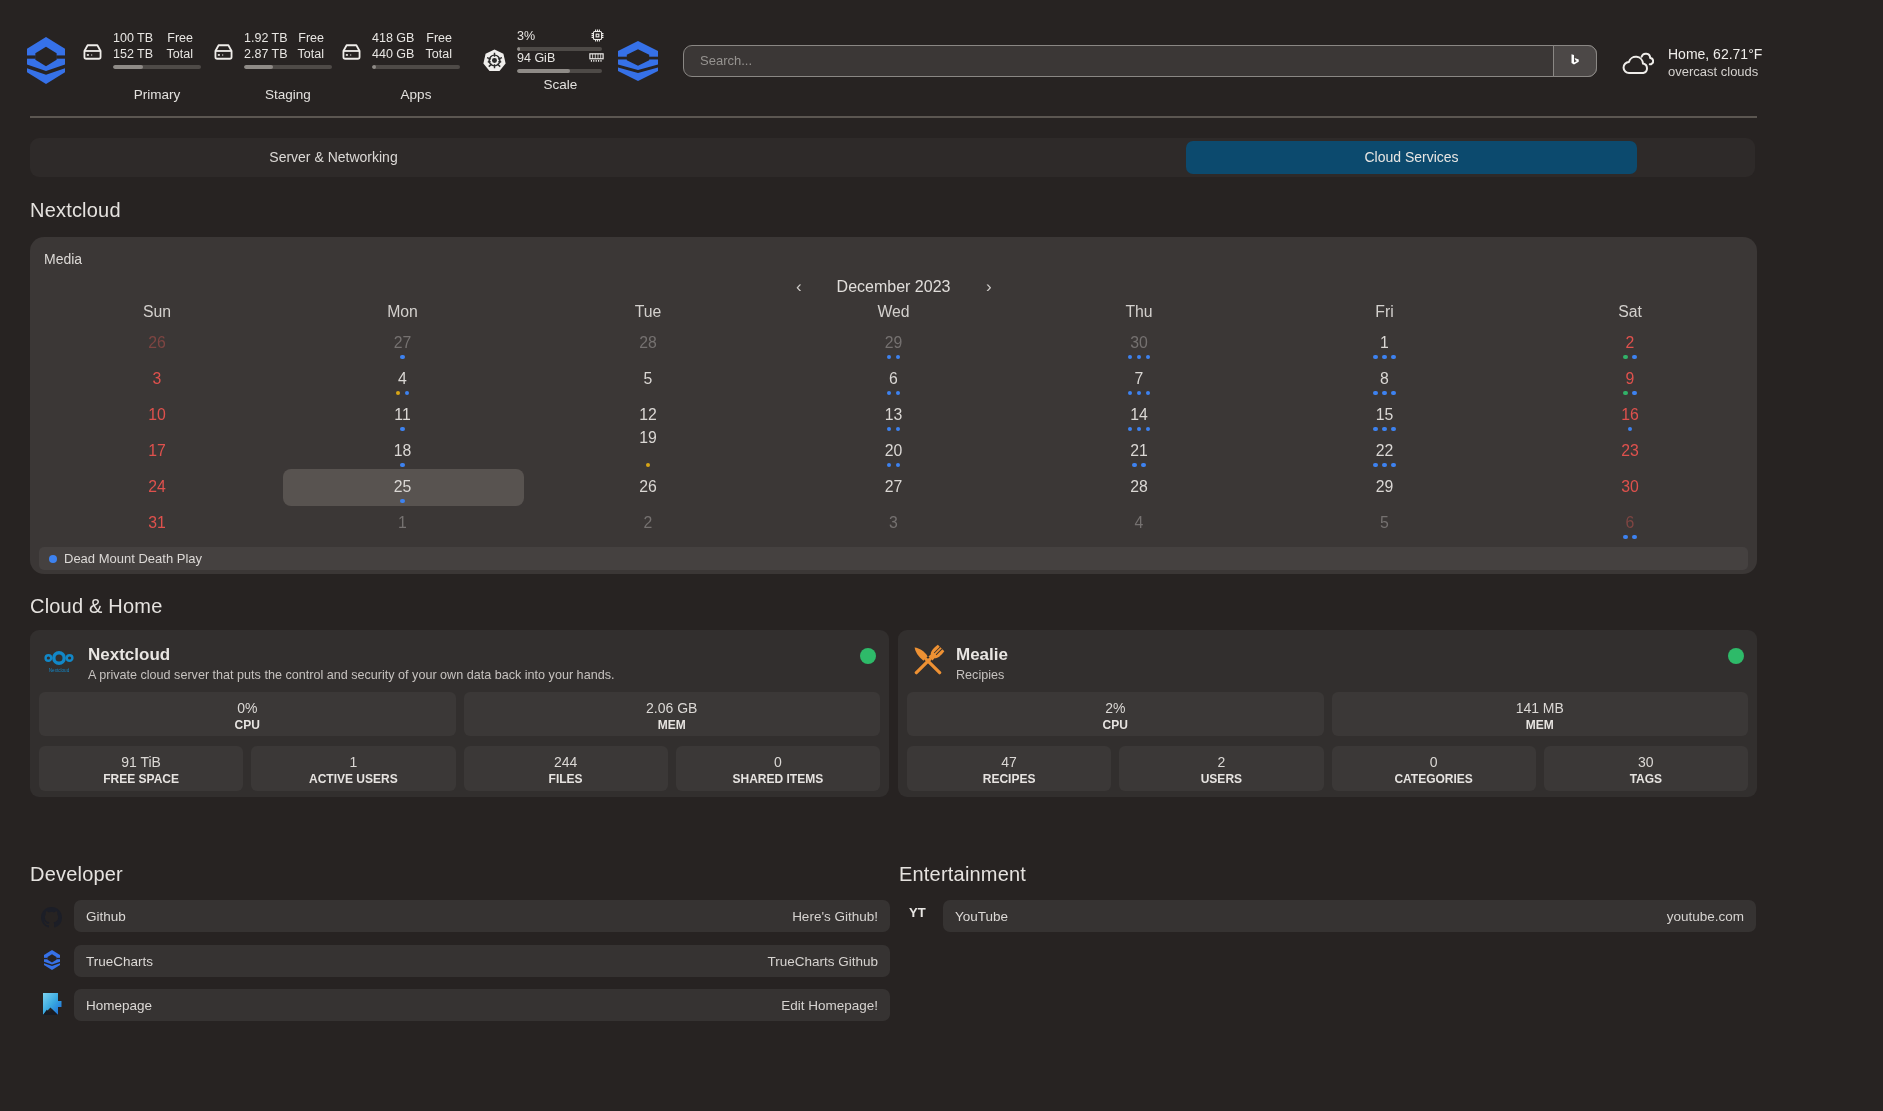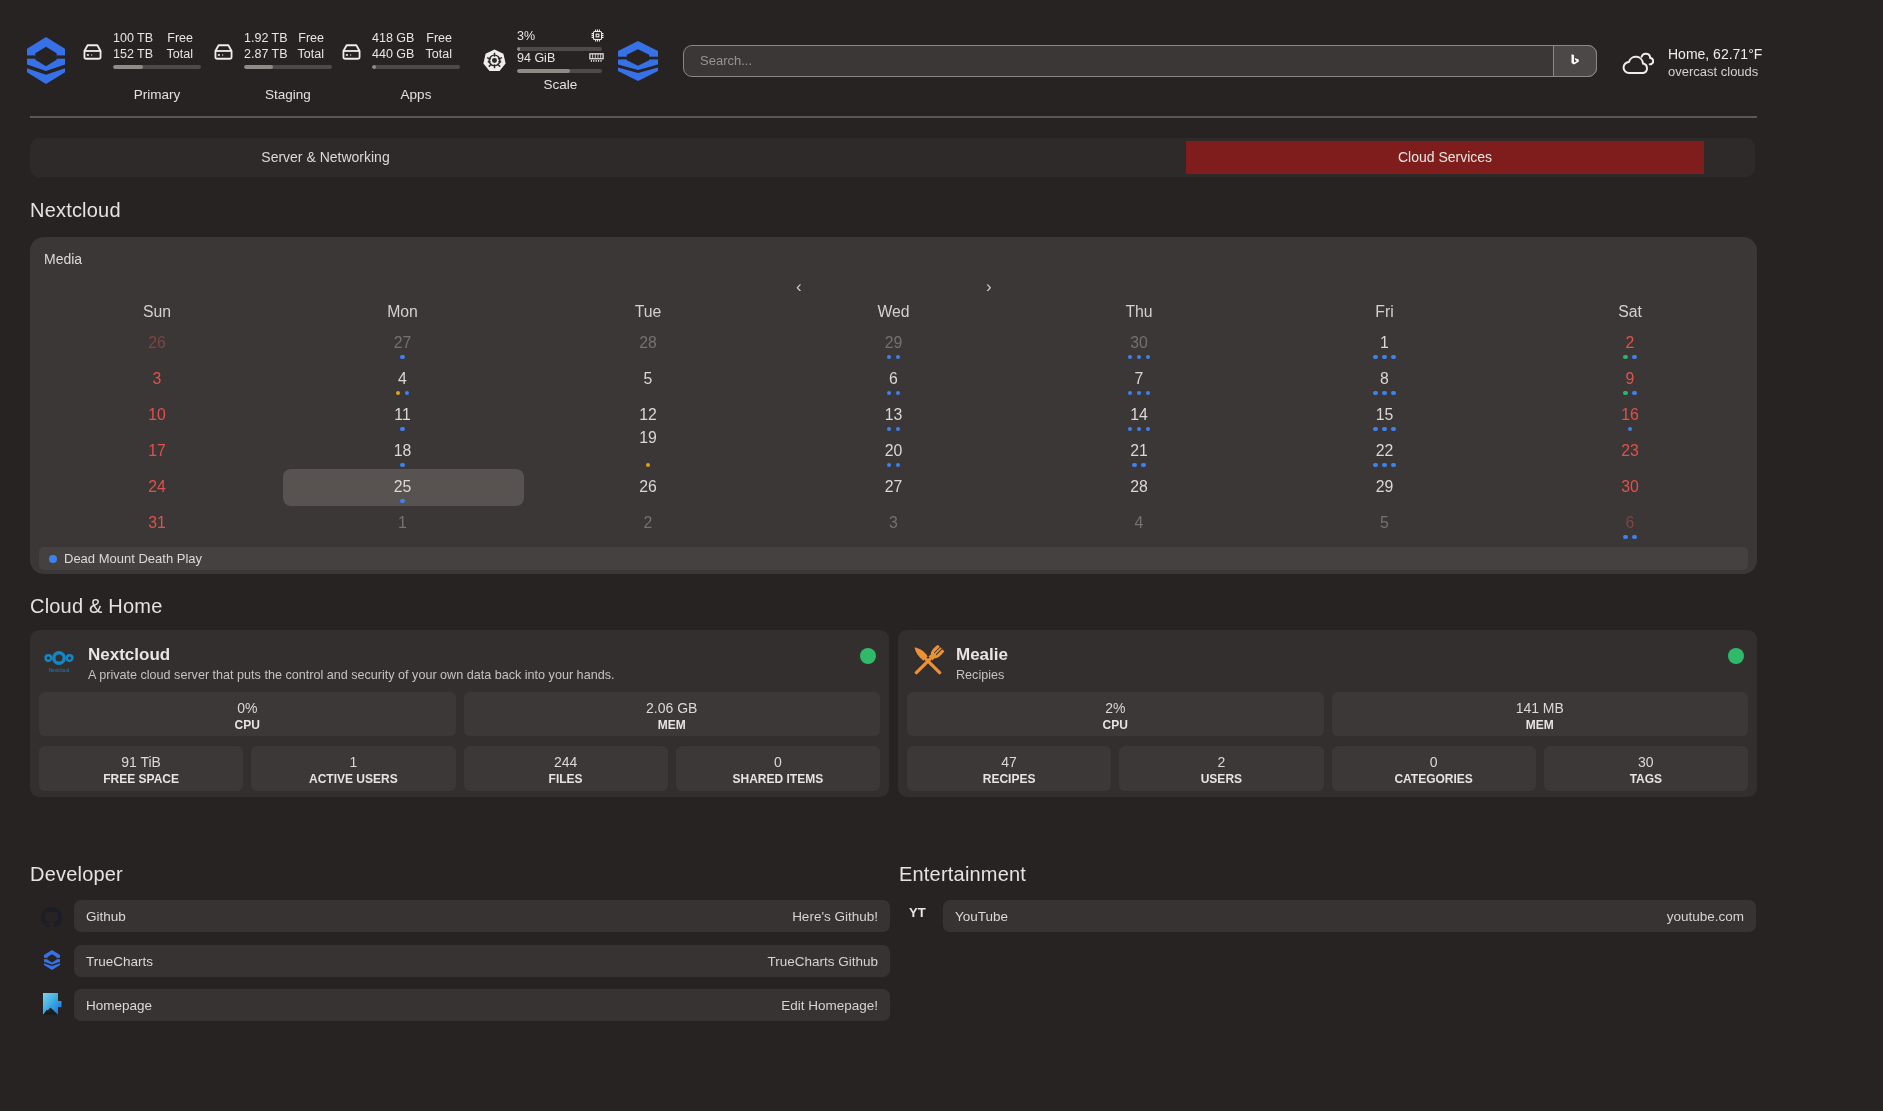--- a/index.html
+++ b/index.html
@@ -8,21 +8,21 @@
 .rbar{margin-top:3px;height:4px;border-radius:2px;background:#4e4a47;overflow:hidden}
 .rbar div{height:100%;background:#8f8b87;border-radius:2px}
 .rlabel{margin-top:18px;text-align:center;font-size:13.5px;color:#e3e1de}
 .search{left:683px;top:45px;width:914px;height:32px;background:#3b3736;border:1px solid #8a8784;border-radius:9px;color:#969390;font-size:13px;line-height:30px;padding-left:16px}
 .sbtn{left:1553px;top:45px;width:44px;height:32px;background:#4c4847;border:1px solid #8a8784;border-radius:0 9px 9px 0}
 .wline1{font-size:14px;color:#efedea}
 .wline2{font-size:13px;color:#d4d1ce}
 .hr{left:30px;top:116px;width:1727px;height:2px;background:#5b5651}
 .tabs{left:30px;top:138px;width:1725px;height:39px;background:#2e2a29;border-radius:9px}
 .tab{position:absolute;top:0;height:39px;width:575px;text-align:center;line-height:39px;font-size:14px;color:#dcd9d6}
-.tabactive{position:absolute;left:1156px;top:3px;width:518px;height:33px;background:#7f1d1d;border-radius:0;text-align:center;line-height:33px;font-size:14px;color:#e8e6e3}
+.tabactive{position:absolute;left:1156px;top:3px;width:451px;height:33px;background:#0c4a6e;border-radius:7px;text-align:center;line-height:33px;font-size:14px;color:#e8e6e3}
 h2{font-size:20px;font-weight:400;color:#e5e2df;letter-spacing:0.2px}
 .calcard{left:30px;top:237px;width:1727px;height:337px;background:#3b3736;border-radius:14px}
 .medialbl{left:14px;top:14px;font-size:14px;color:#dcd9d6}
 .monthnav{position:absolute;left:0;top:41px;width:100%;text-align:center;font-size:16px;color:#e0ddda}
 .navarr{position:absolute;top:40px;font-size:17px;color:#d0cdca}
 .cd{position:absolute;width:122px;text-align:center;font-size:15.8px;line-height:20px}
 .ch{color:#d3d0cd}
 .wd{color:#dad7d4}
 .we{color:#df514d}
 .pg{color:#757170}
@@ -153,26 +153,27 @@
 <path d="M7.2 1.8 L11.2 3.2 V15.3 L15.9 12.6 L13.6 11.5 L12.1 7.9 L18.8 10.25 V13.8 L11.2 18.2 L7.2 16 Z"></path>
 </svg>
 <svg class="a" style="left:1620px;top:48px" width="34" height="28" viewBox="0 0 34 28" fill="none" stroke="#efedea" stroke-width="2" stroke-linejoin="round" stroke-linecap="round">
 <path d="M21.6 8.8 a4.4 4.4 0 0 1 8.6 1.2 a3.1 3.1 0 0 1 1.5 5.7 c-.5.5-1.2.7-1.9.5"></path>
 <path d="M9.2 25 a5.5 5.5 0 0 1 -.3-11 a7.2 7.2 0 0 1 14.1 1.6 a4.8 4.8 0 0 1 .3 9.4 Z"></path>
 </svg>
 <div class="a wline1" style="left:1668px;top:46px">Home, 62.71°F</div>
 <div class="a wline2" style="left:1668px;top:64px">overcast clouds</div>
 <div class="a hr"></div>
 <div class="a tabs">
- <div class="tab" style="left:8px">Server &amp; Networking</div>
+ <div class="tab" style="left:16px">Server &amp; Networking</div>
  <div class="tabactive">Cloud Services</div>
 </div>
 <h2 class="a" style="left:30px;top:199px">Nextcloud</h2>
 <div class="a calcard">
  <div class="a medialbl">Media</div>
+ <div class="monthnav">December 2023</div>
  <div class="navarr" style="left:766px">‹</div>
  <div class="navarr" style="left:956px">›</div>
 <div class="a" style="left:252.5px;top:231.5px;width:241px;height:37px;background:#585350;border-radius:8px"></div>
 <div class="cd ch" style="left:66px;top:65px">Sun</div>
 <div class="cd ch" style="left:311.5px;top:65px">Mon</div>
 <div class="cd ch" style="left:557px;top:65px">Tue</div>
 <div class="cd ch" style="left:802.5px;top:65px">Wed</div>
 <div class="cd ch" style="left:1048px;top:65px">Thu</div>
 <div class="cd ch" style="left:1293.5px;top:65px">Fri</div>
 <div class="cd ch" style="left:1539px;top:65px">Sat</div>

